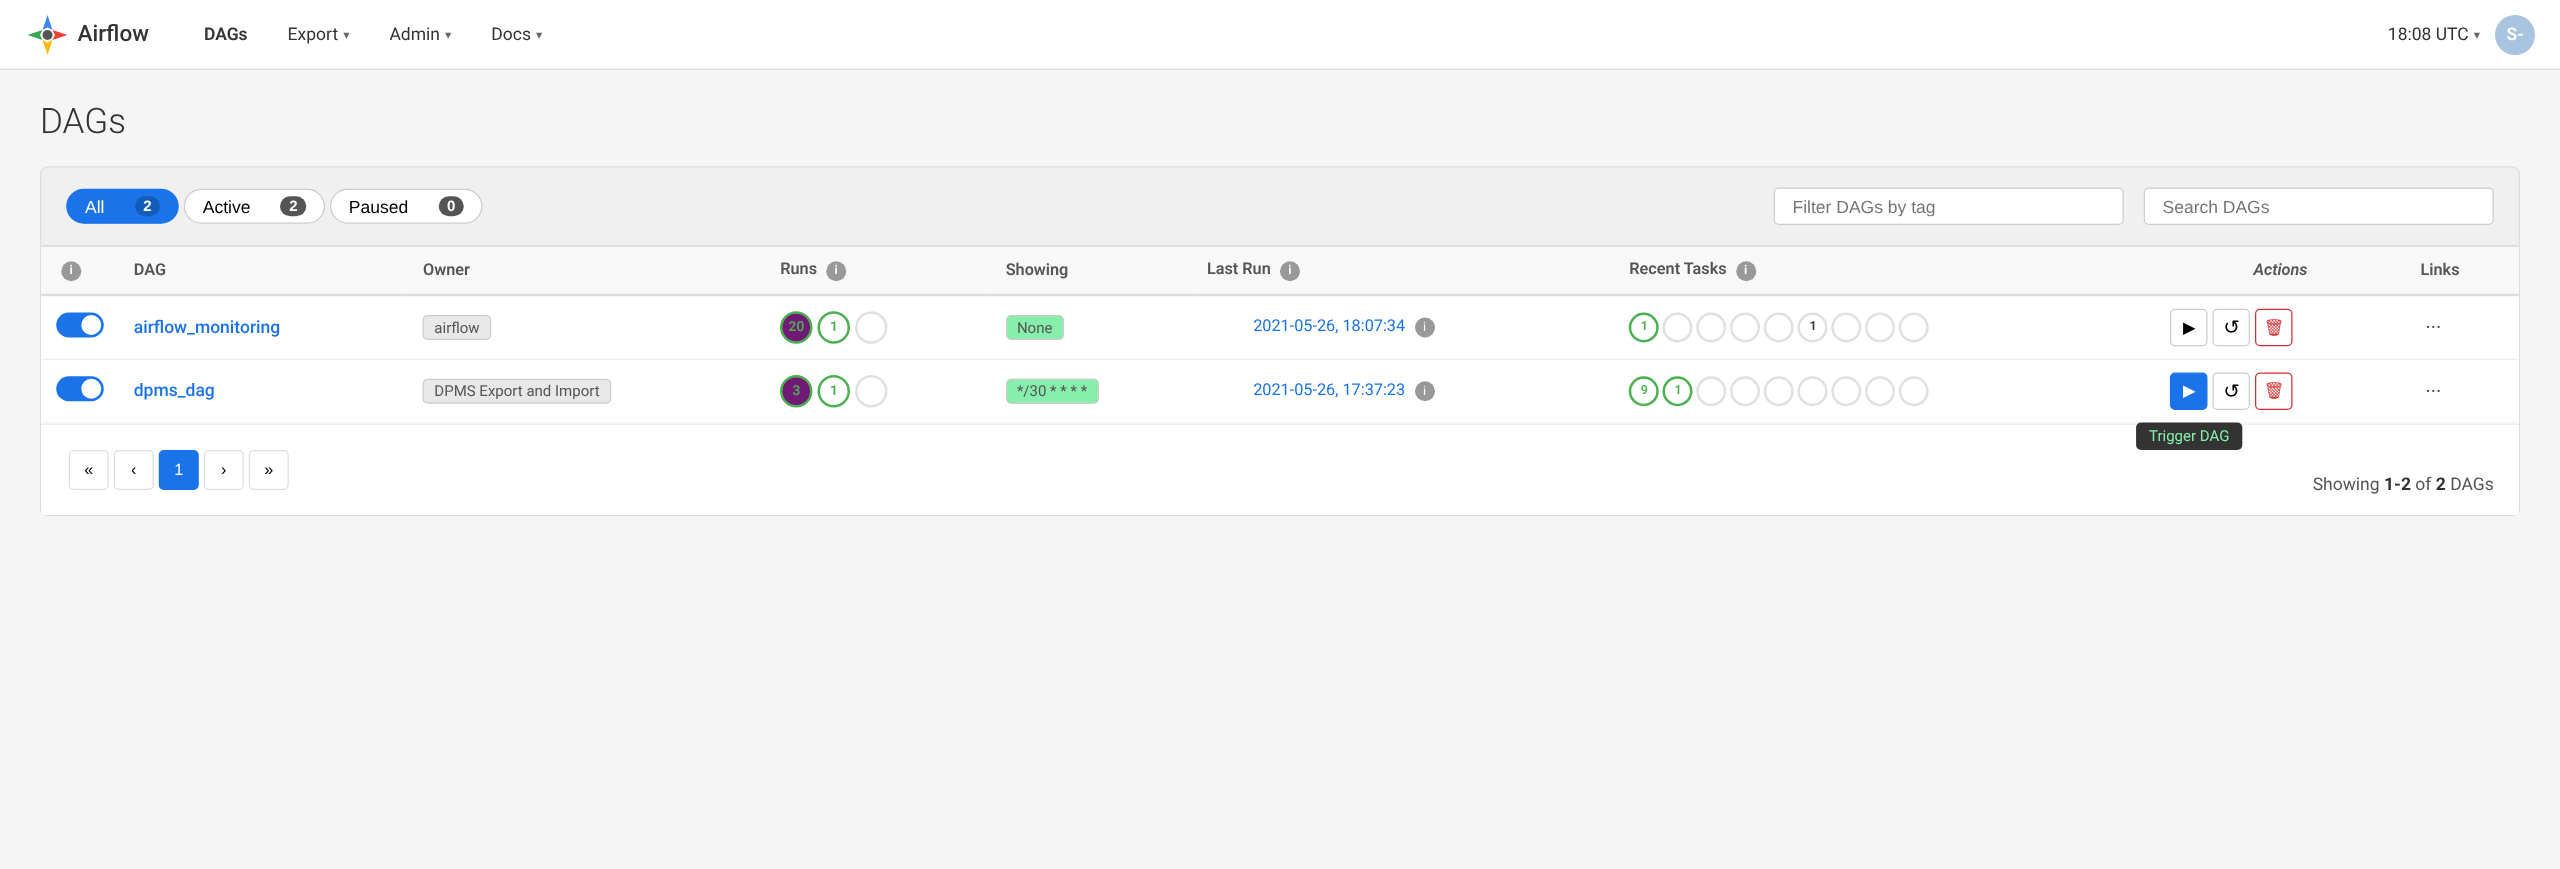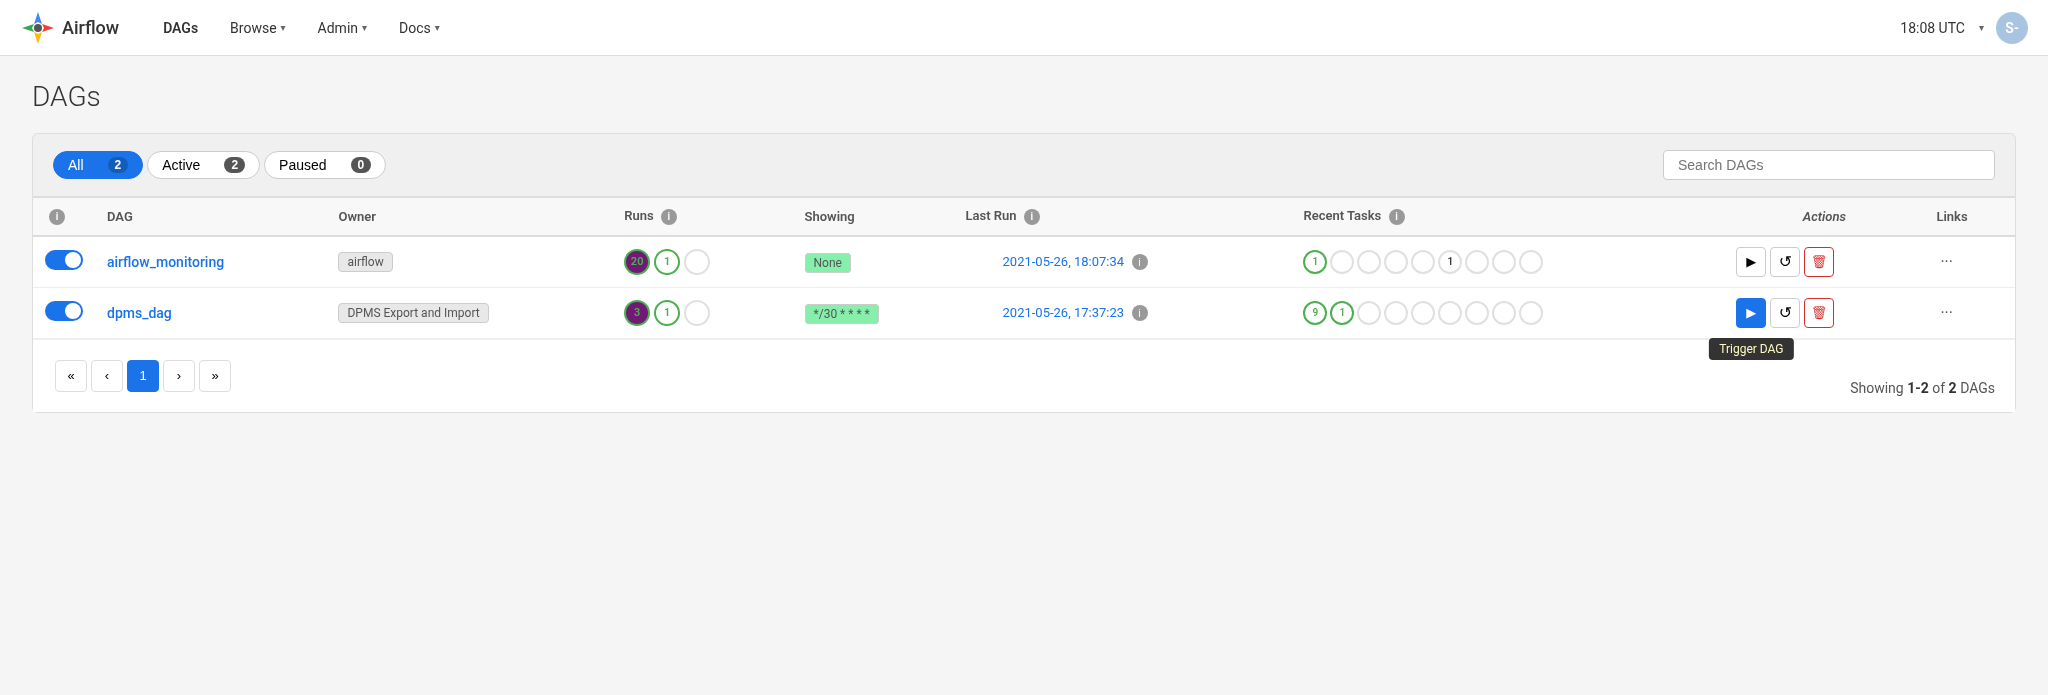--- a/index.html
+++ b/index.html
@@ -8,33 +8,33 @@
     
     .navbar { background: #fff; border-bottom: 1px solid #ddd; display: flex; align-items: center; padding: 0 20px; height: 56px; }
     .navbar-brand { display: flex; align-items: center; gap: 6px; margin-right: 30px; }
     .brand-logo { width: 36px; height: 36px; }
     .brand-name { font-size: 18px; font-weight: 500; color: #333; }
     .nav-links { display: flex; align-items: center; gap: 4px; flex: 1; }
     .nav-item { padding: 8px 14px; color: #333; cursor: pointer; font-size: 14px; display: flex; align-items: center; gap: 4px; border-radius: 4px; }
     .nav-item-active { font-weight: 600; }
     .dropdown-arrow { font-size: 10px; color: #666; }
     .nav-right { display: flex; align-items: center; gap: 12px; margin-left: auto; }
-    .time-display { display: flex; align-items: center; gap: 14px; cursor: pointer; }
+    .time-display { display: flex; align-items: center; gap: 4px; cursor: pointer; }
     .user-avatar { width: 32px; height: 32px; border-radius: 50%; background: #a8c4e0; display: flex; align-items: center; justify-content: center; font-weight: 600; font-size: 14px; color: #fff; cursor: pointer; }
 
     
     .page-content { padding: 24px 32px; }
     .page-title { font-size: 28px; font-weight: 300; color: #333; margin-bottom: 20px; }
     .filter-tabs { display: flex; gap: 4px; }
     .tab-btn { border: 1px solid #ccc; background: #fff; border-radius: 20px; padding: 5px 14px; cursor: pointer; display: flex; align-items: center; gap: 24px; font-size: 14px; }
     .tab-btn.active { background: #1a73e8; color: #fff; border-color: #1a73e8; }
     .tab-badge { background: rgba(0,0,0,0.2); border-radius: 10px; padding: 1px 7px; font-size: 12px; font-weight: 600; }
     .tab-btn:not(.active) .tab-badge { background: #555; color: #fff; }
     .filter-input { border: 1px solid #ccc; border-radius: 4px; padding: 6px 14px; font-size: 14px; width: 280px; background: #fff; color: #999; }
-    .search-input { border: 1px solid #ccc; border-radius: 4px; padding: 6px 14px; font-size: 14px; width: 332px; background: #fff; }
+    .search-input { border: 1px solid #ccc; border-radius: 4px; padding: 6px 14px; font-size: 14px; width: 280px; background: #fff; }
 
     
     .dag-table { width: 100%; border-collapse: collapse; background: #fff; }
     .dag-table th { padding: 10px 12px; text-align: left; font-weight: 600; font-size: 13px; color: #555; border-bottom: 2px solid #ddd; background: #f8f8f8; white-space: nowrap; }
     .dag-table td { padding: 10px 12px; border-bottom: 1px solid #eee; vertical-align: middle; }
     .info-icon { display: inline-flex; align-items: center; justify-content: center; width: 16px; height: 16px; border-radius: 50%; background: #999; color: #fff; font-size: 10px; cursor: pointer; margin-left: 4px; }
 
     
     .toggle { width: 38px; height: 20px; background: #1a73e8; border-radius: 10px; position: relative; cursor: pointer; display: inline-block; }
     .toggle::after { content: ''; position: absolute; left: 20px; top: 2px; width: 16px; height: 16px; border-radius: 50%; background: #fff; }
@@ -66,21 +66,21 @@
 
     
     .actions-group { display: flex; align-items: center; gap: 4px; }
     .action-btn { width: 30px; height: 30px; border: 1px solid #ccc; border-radius: 4px; display: flex; align-items: center; justify-content: center; cursor: pointer; background: #fff; font-size: 13px; }
     .action-btn.active-blue { background: #1a73e8; border-color: #1a73e8; color: #fff; }
     .action-btn-delete { color: #d32f2f; border-color: #d32f2f; }
     .action-more { font-size: 16px; cursor: pointer; color: #555; padding: 0 4px; }
 
     
     .tooltip-container { position: relative; }
-    .tooltip { position: absolute; bottom: -32px; left: 50%; transform: translateX(-50%); background: #333; color: #fef9c3; padding: 4px 10px; border-radius: 4px; font-size: 12px; white-space: nowrap; z-index: 10; }
+    .tooltip { position: absolute; bottom: -32px; left: 50%; transform: translateX(-50%); background: #333; color: #86efac; padding: 4px 10px; border-radius: 4px; font-size: 12px; white-space: nowrap; z-index: 10; }
 
     
     .pagination-bar { display: flex; align-items: center; padding: 16px 20px; background: #fff; border-top: 1px solid #eee; }
     .page-btn { width: 32px; height: 32px; border: 1px solid #ddd; background: #fff; border-radius: 4px; display: flex; align-items: center; justify-content: center; cursor: pointer; font-size: 13px; margin: 0 2px; }
     .page-btn.active { background: #1a73e8; color: #fff; border-color: #1a73e8; }
     .page-info { margin-left: auto; font-size: 14px; color: #555; margin-top: 24px; }
     .page-info strong { color: #333; }
 
     .table-wrapper { background: #fff; border: 1px solid #ddd; border-radius: 0 0 6px 6px; }
     .filter-wrapper { background: #f0f0f0; border: 1px solid #ddd; border-radius: 6px 6px 0 0; padding: 16px 20px; display: flex; align-items: center; gap: 16px; }
@@ -98,21 +98,21 @@
       <polygon points="2,18 14,14 12,18 14,22" fill="#34A853"></polygon>
       <circle cx="18" cy="18" r="4" fill="#555"></circle>
     </svg>
     <span class="brand-name">Airflow</span>
   </div>
   <div class="nav-links">
     <div class="nav-item nav-item-active">
       <span>DAGs</span>
     </div>
     <div class="nav-item">
-      <span>Browse</span>
+      <span>Export</span>
       <span class="dropdown-arrow">▾</span>
     </div>
     <div class="nav-item">
       <span>Admin</span>
       <span class="dropdown-arrow">▾</span>
     </div>
     <div class="nav-item">
       <span>Docs</span>
       <span class="dropdown-arrow">▾</span>
     </div>
@@ -140,20 +140,21 @@
         <button class="tab-btn">
           <span>Active</span>
           <span class="tab-badge">2</span>
         </button>
         <button class="tab-btn">
           <span>Paused</span>
           <span class="tab-badge">0</span>
         </button>
       </div>
       <div style="flex:1"></div>
+      <input class="filter-input" type="text" placeholder="Filter DAGs by tag" style="">
       <input class="search-input" type="text" placeholder="Search DAGs" style="">
     </div>
 
     <div class="table-wrapper">
       <table class="dag-table">
         <thead>
           <tr>
             <th style="width:20px;">
               <span class="info-icon">i</span>
             </th>

